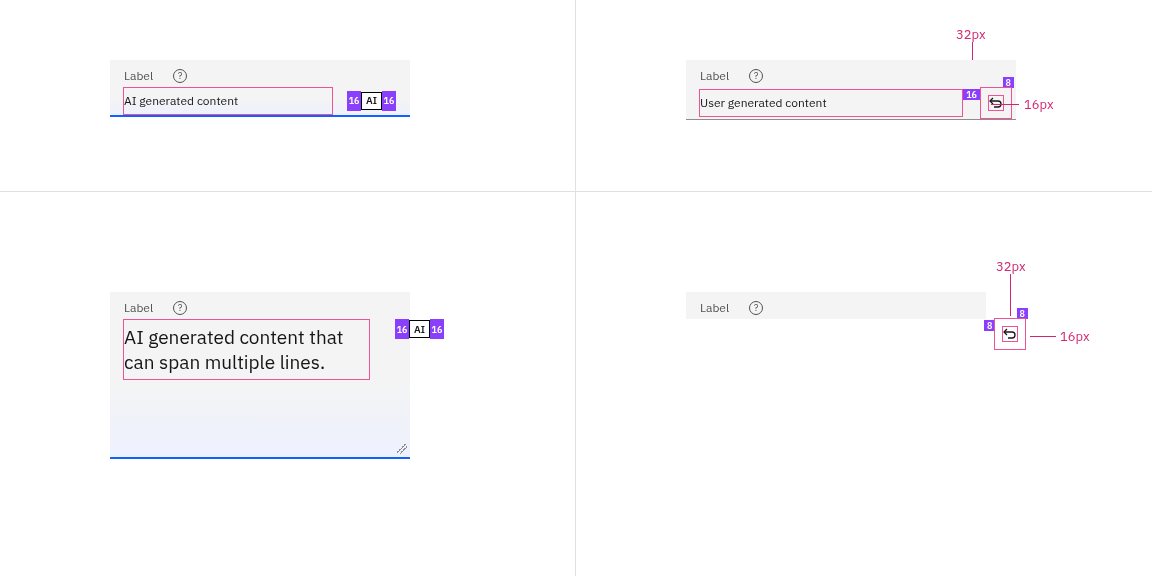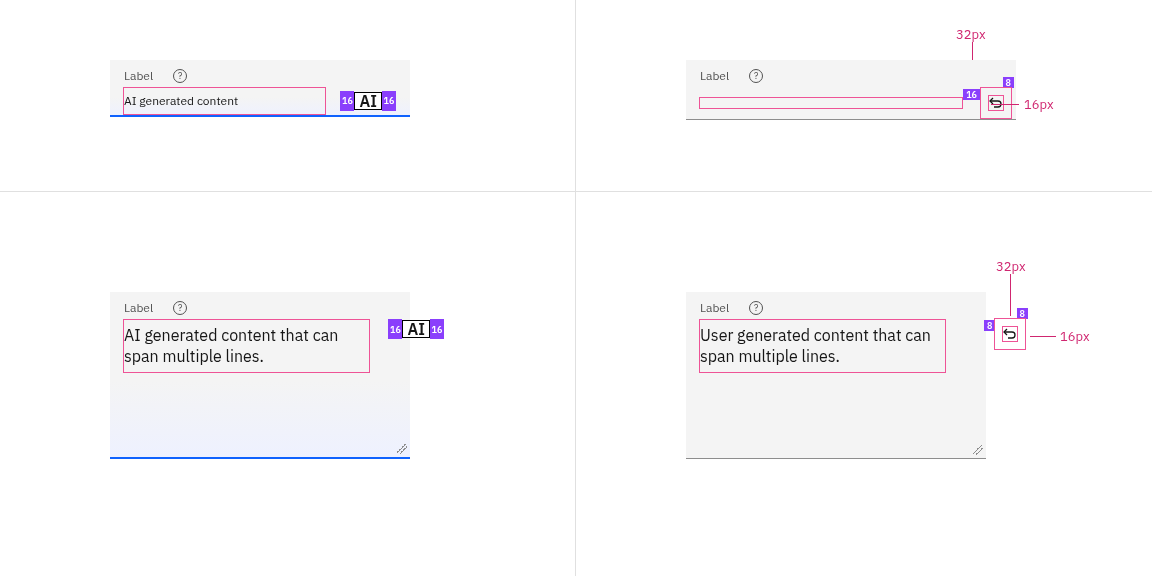--- a/index.html
+++ b/index.html
@@ -99,21 +99,21 @@
     display: flex;
     align-items: center;
     justify-content: center;
     font-weight: 600;
   }
   .ai-tag .chip {
     height: 18px;
     padding: 0 4px;
     border: 1px solid #000;
     background: #fff;
-    font-size: 16px;
+    font-size: 10px;
     font-weight: 600;
     display: flex;
     align-items: center;
   }
 
   .revert-btn {
     width: 32px;
     height: 32px;
     display: flex;
     align-items: center;
@@ -175,21 +175,21 @@
     background:
       linear-gradient(135deg, transparent 0 40%, #8d8d8d 40% 48%, transparent 48% 60%, #8d8d8d 60% 68%, transparent 68% 100%);
   }
   .textarea .underline {
     border-bottom: 1px solid var(--border);
   }
   .focused.textarea .underline { border-bottom: 2px solid var(--focus-blue); }
 
   .ta-content {
     padding: 6px 40px 6px 14px;
-    font-size: 16px;
+    font-size: 19px;
     line-height: 1.3;
     position: relative;
   }
   .ta-content .spec-box {
     position: absolute;
     inset: 0 40px 0 13px;
     border: 1px solid var(--magenta);
     pointer-events: none;
   }
 
@@ -234,20 +234,21 @@
     <div class="leader" style="top:42px; left:396px; width:1px; height:42px;"></div>
 
     <div class="field" style="width:330px;">
       <div class="label-row">
         <span>Label</span>
         <span class="help-icon">?</span>
       </div>
       <div class="input-row">
         <div class="text-value">
           <div class="spec-box"></div>
+          <span class="content">User generated content</span>
         </div>
         <span class="spacer-badge" style="position:static; align-self:flex-start; margin-top:2px;">16</span>
         <div class="revert-btn">
           <span class="spacer-badge" style="top:-10px; right:-2px;">8</span>
           <div class="spec-outline"></div>
           <div class="icon-box"></div>
           <svg viewBox="0 0 16 16" fill="none" stroke="#161616" stroke-width="1.3">
             <path d="M5 3 L2 6 L5 9"></path>
             <path d="M2 6 H10 a3 3 0 0 1 3 3 v0 a3 3 0 0 1 -3 3 H6"></path>
           </svg>
@@ -281,26 +282,20 @@
 
   <div class="cell">
     <div class="callout" style="top:66px; left:420px;">32px</div>
     <div class="leader" style="top:82px; left:434px; width:1px; height:42px;"></div>
 
     <div style="display:flex; align-items:flex-start;">
       <div class="textarea">
         <div class="label-row">
           <span>Label</span>
           <span class="help-icon">?</span>
-        </div>
-        <div class="inner underline">
-          <div class="ta-content">
-            <div class="spec-box"></div>
-            <span class="content">User generated content that can span multiple lines.</span>
-          </div>
         </div>
       </div>
       <div style="position:relative; margin-left:0;">
         <span class="spacer-badge" style="top:28px; left:-2px;">8</span>
         <div class="revert-btn" style="margin-top:26px; margin-left:8px;">
           <span class="spacer-badge" style="top:-10px; right:-2px;">8</span>
           <div class="spec-outline"></div>
           <div class="icon-box"></div>
           <svg viewBox="0 0 16 16" fill="none" stroke="#161616" stroke-width="1.3">
             <path d="M5 3 L2 6 L5 9"></path>

